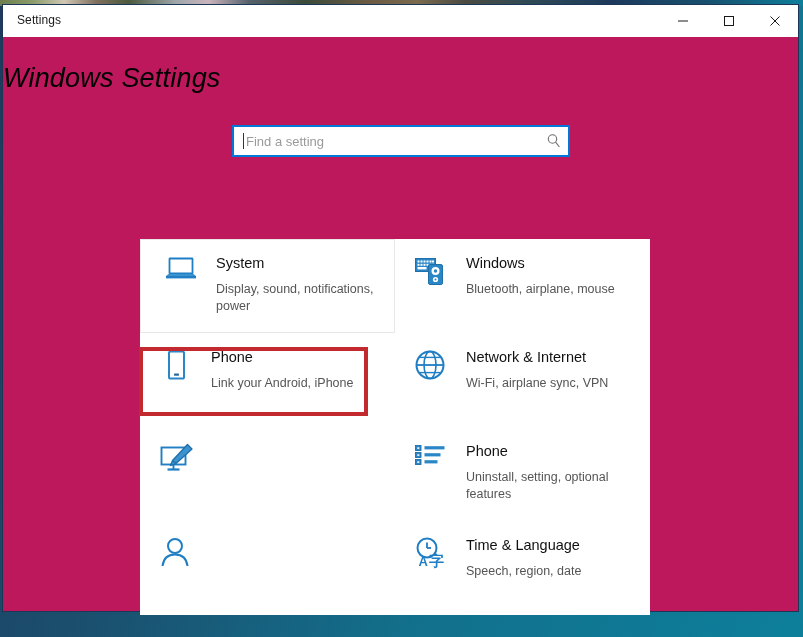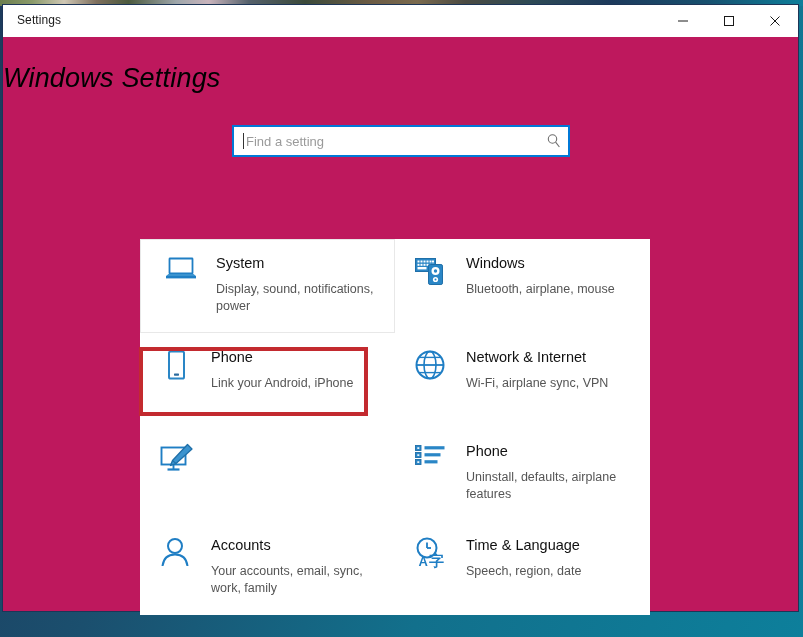--- a/index.html
+++ b/index.html
@@ -358,38 +358,34 @@
               </g>
               <g fill="#2a86c6">
                 <rect x="10.5" y="3.2" width="20" height="3.2"></rect>
                 <rect x="10.5" y="10.2" width="16" height="3.2"></rect>
                 <rect x="10.5" y="17.2" width="13" height="3.2"></rect>
               </g>
             </svg>
           </div>
           <div class="tile-text">
             <div class="tile-title">Phone</div>
-            <div class="tile-desc">Uninstall, defaults, airplane features</div>
+            <div class="tile-desc">Uninstall, setting, optional features</div>
           </div>
         </div>
 
       </div>
 
       <div class="tile-row">
 
         <div class="tile">
           <div class="tile-icon">
             <svg width="34" height="32" viewBox="0 0 34 32">
               <circle cx="16" cy="9" r="7" fill="none" stroke="#1f7ec4" stroke-width="2"></circle>
               <path d="M3.5 29 C4.5 21 9.5 17.5 16 17.5 C22.5 17.5 27.5 21 28.5 29" fill="none" stroke="#1f7ec4" stroke-width="2"></path>
             </svg>
-          </div>
-          <div class="tile-text">
-            <div class="tile-title">Accounts</div>
-            <div class="tile-desc">Your accounts, email, sync, work, family</div>
           </div>
         </div>
 
         <div class="tile">
           <div class="tile-icon">
             <svg width="36" height="32" viewBox="0 0 36 32">
               <circle cx="13" cy="11" r="9.5" fill="none" stroke="#1f7ec4" stroke-width="2"></circle>
               <line x1="13" y1="5.5" x2="13" y2="11" stroke="#1f7ec4" stroke-width="1.8"></line>
               <line x1="13" y1="11" x2="17" y2="11" stroke="#1f7ec4" stroke-width="1.8"></line>
               <text x="4.5" y="29" font-family="'Liberation Sans', sans-serif" font-size="13" font-weight="bold" fill="#1f7ec4">A</text>

